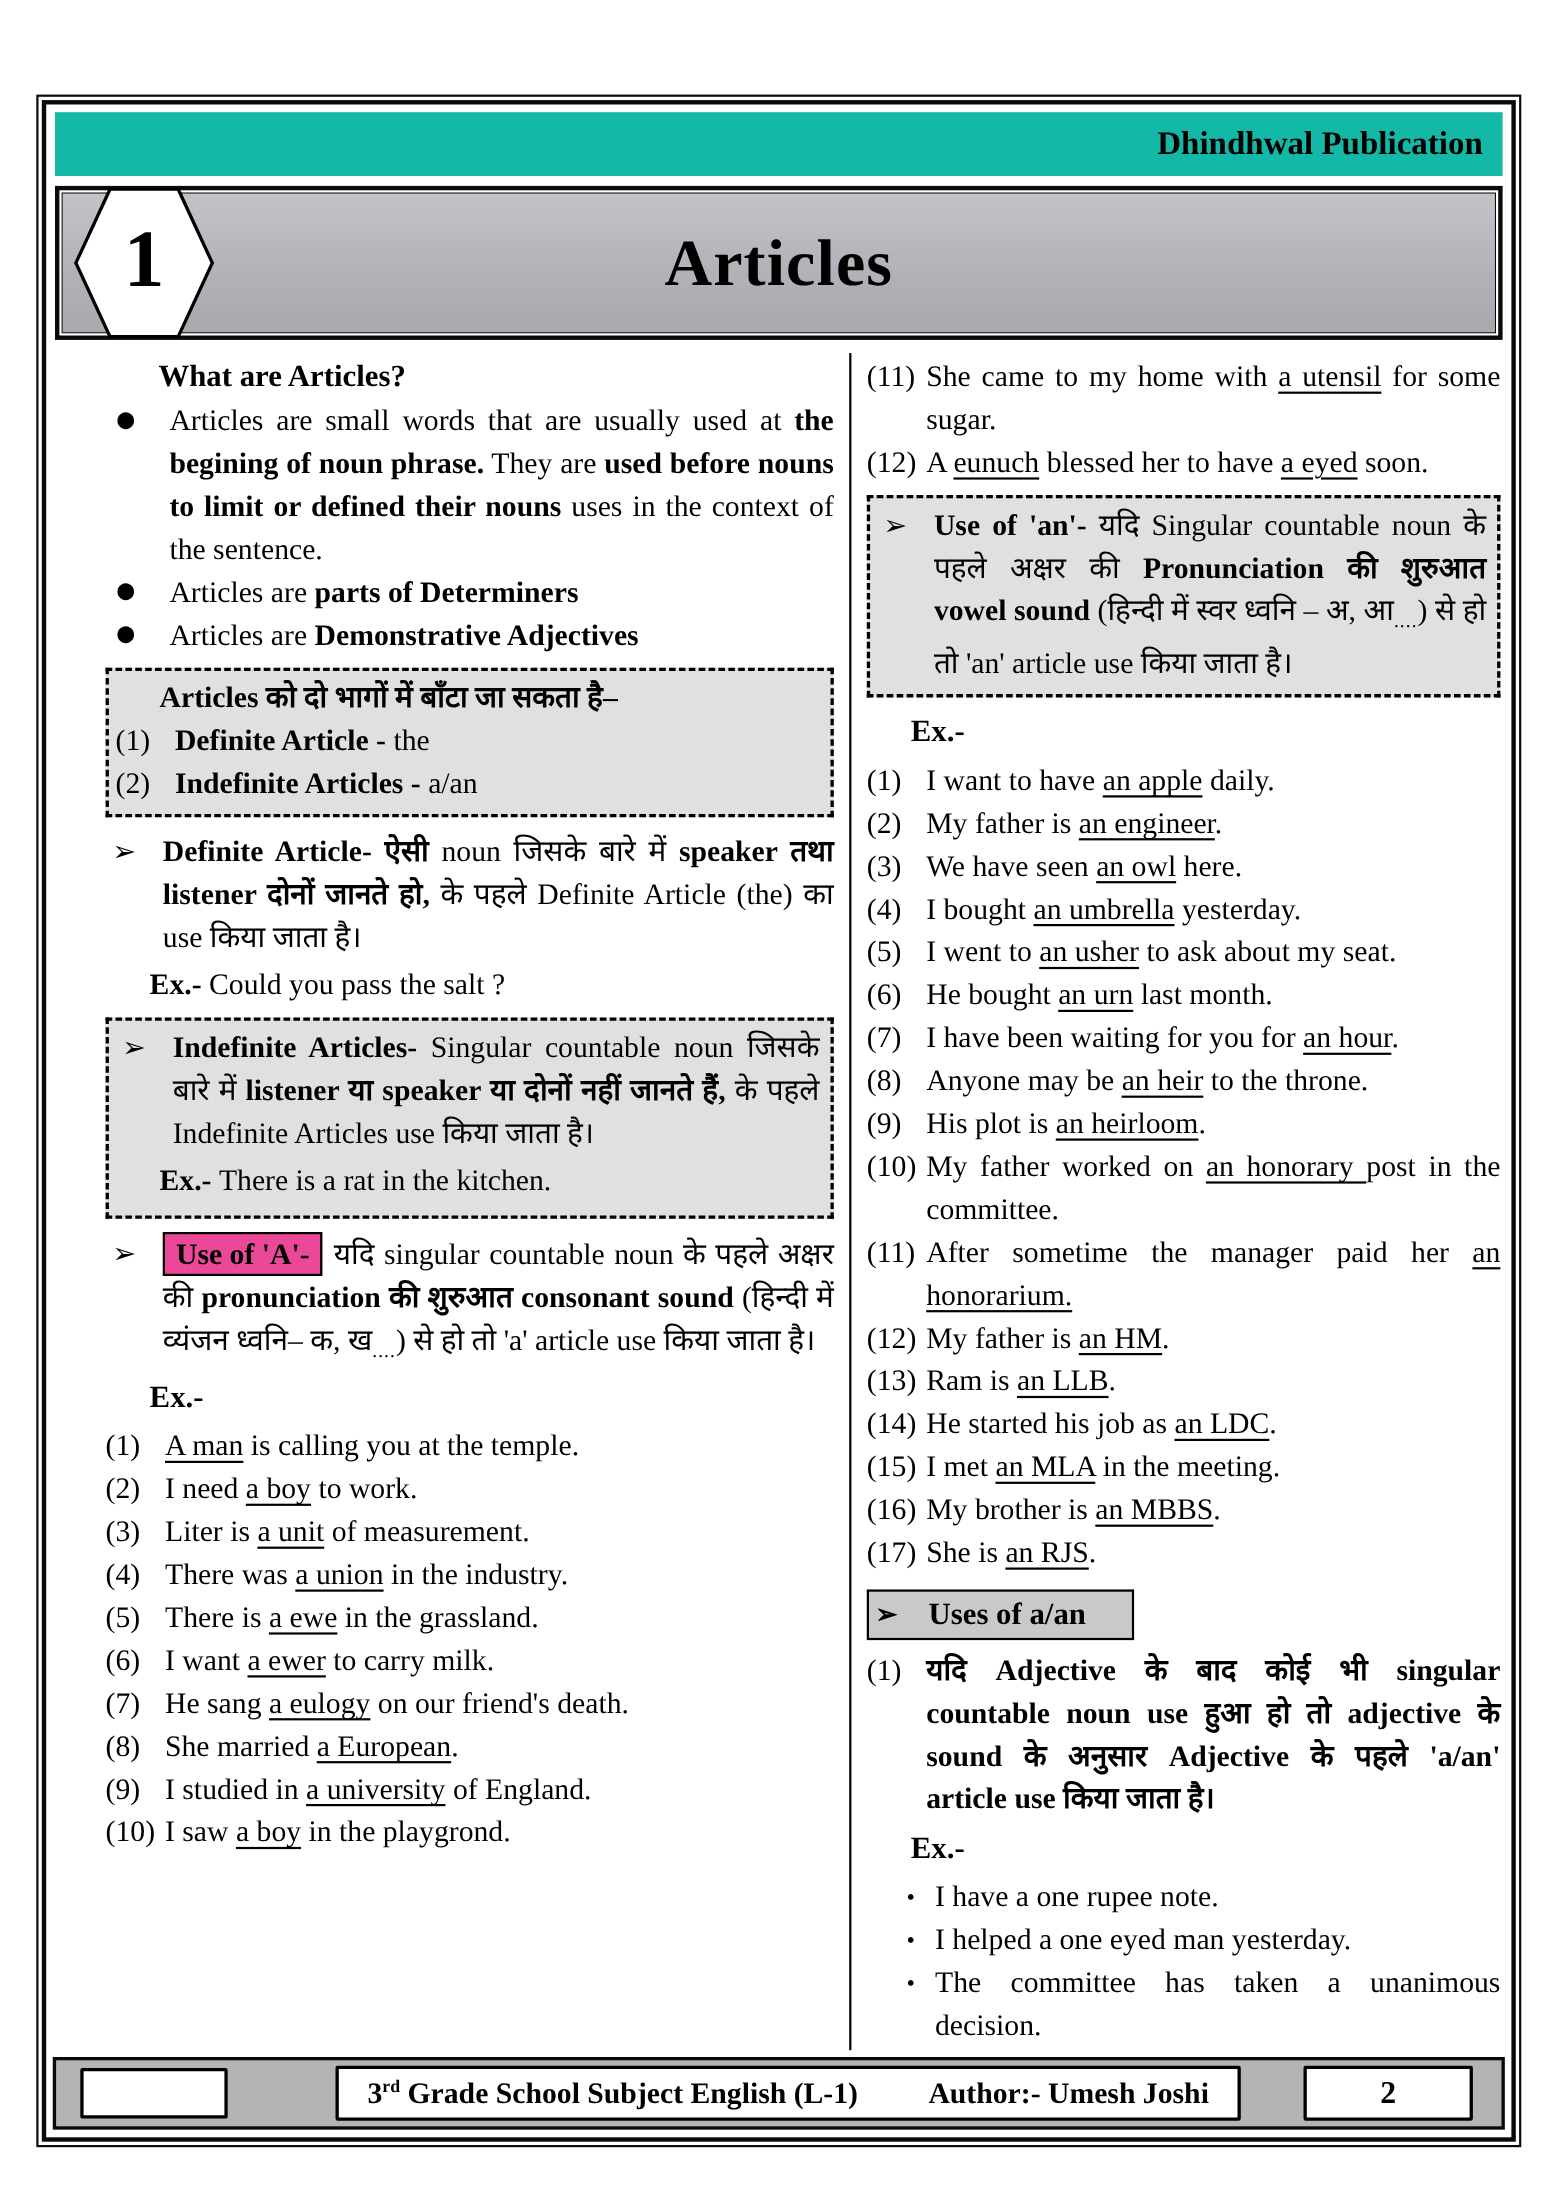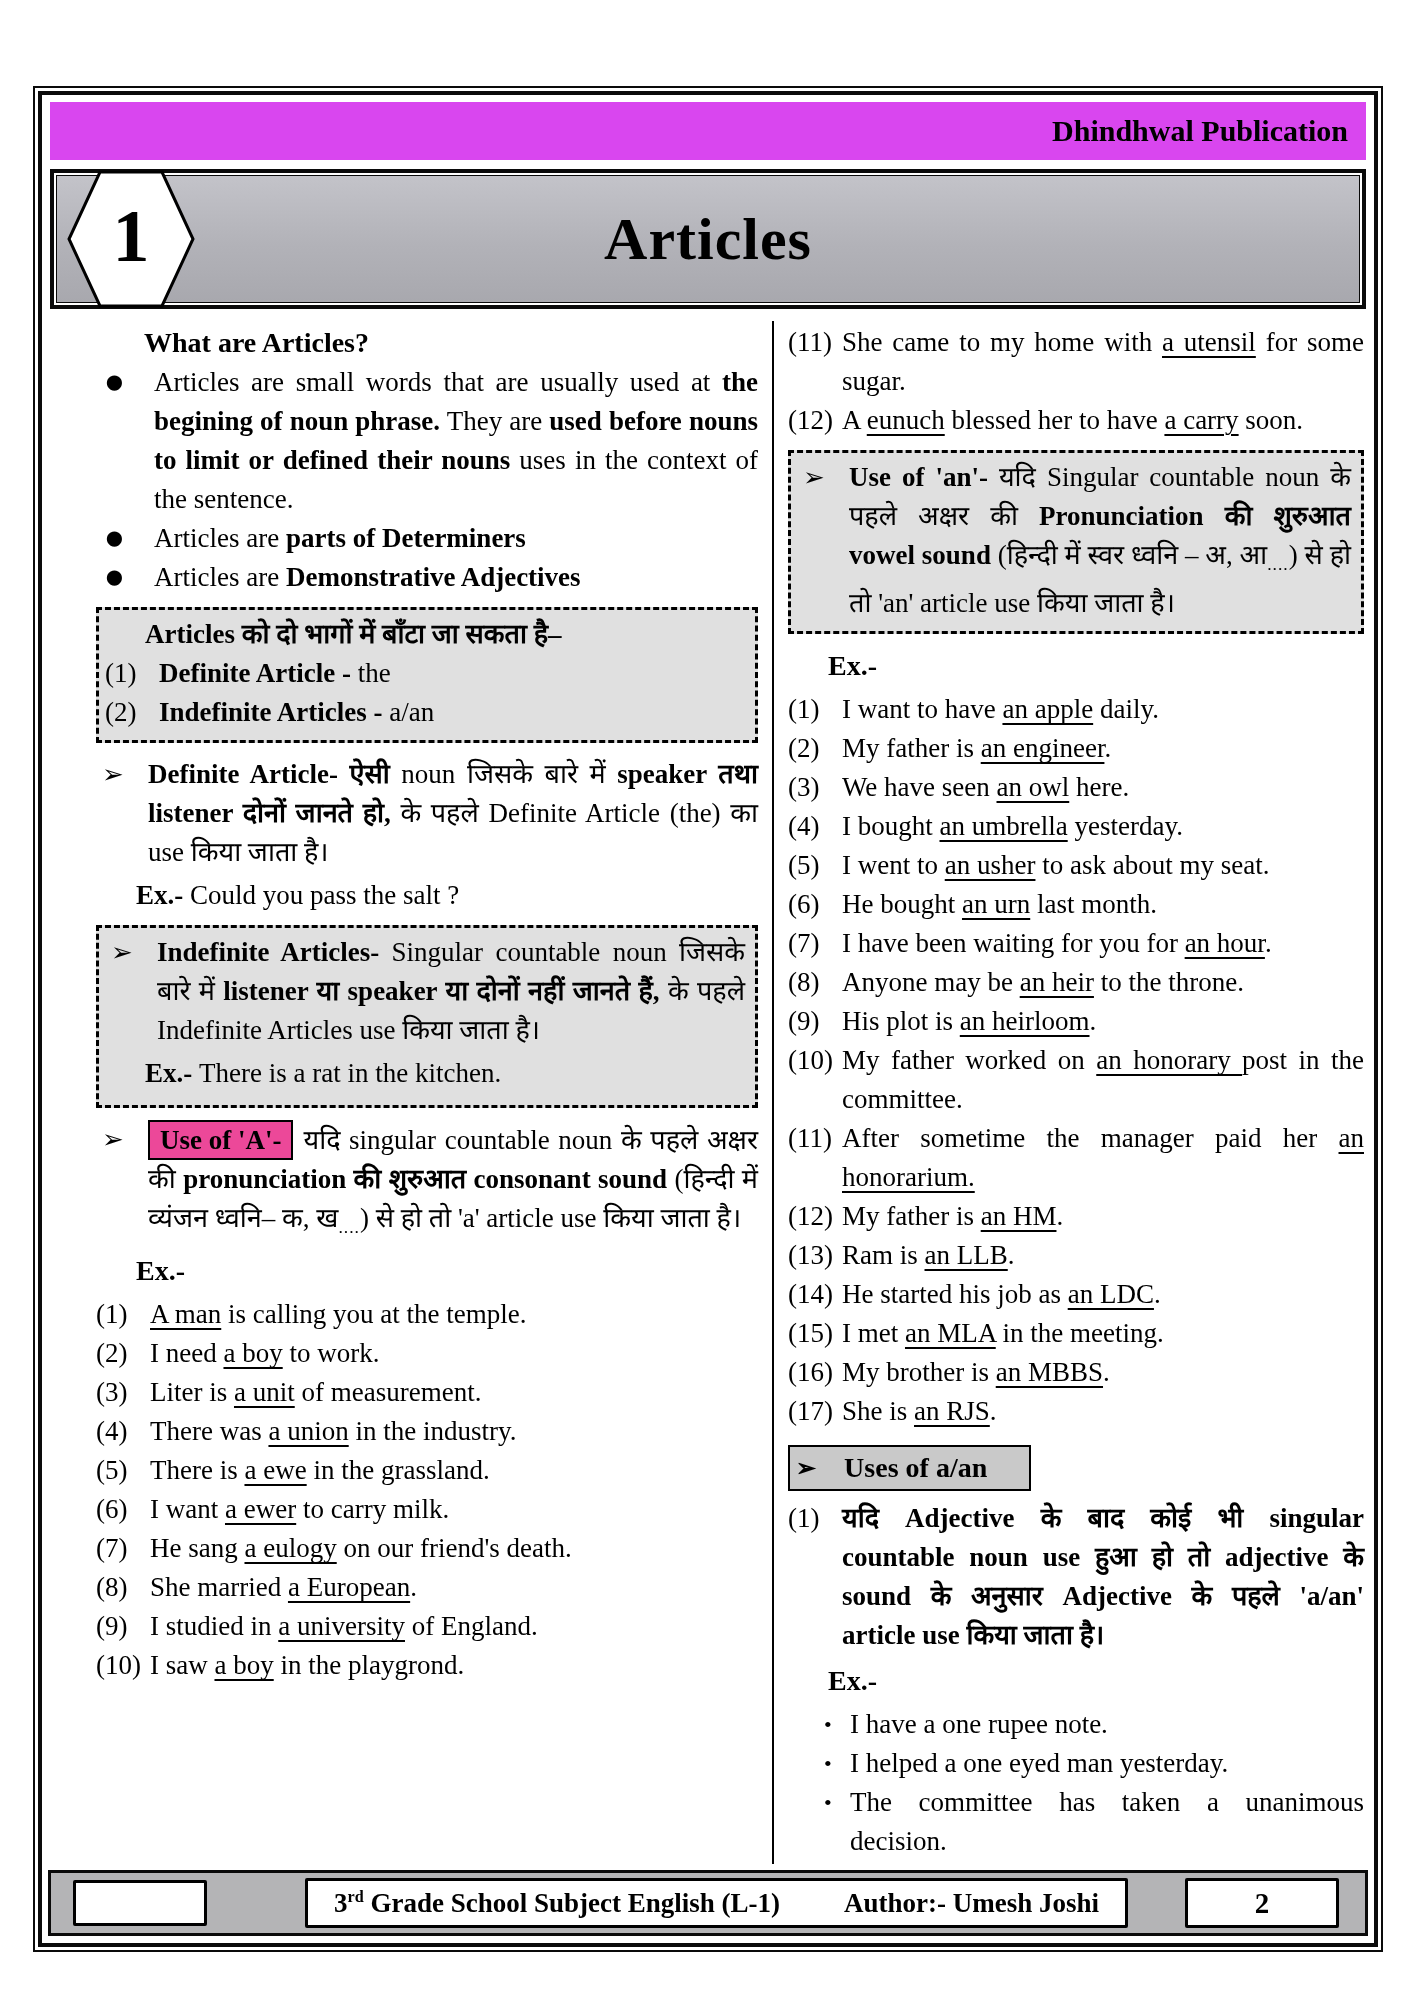--- a/index.html
+++ b/index.html
@@ -11,21 +11,21 @@
   .frame-outer{
     position:absolute;left:33px;top:86px;width:1346px;height:1862px;
     border:2px solid #0a0a0a;
   }
   .frame-inner{
     position:absolute;inset:3px;border:4px solid #0a0a0a;
     display:flex;flex-direction:column;
   }
   
   .pub-band{
-    margin:7px 8px 0 8px;height:58px;background:#d946ef;
+    margin:7px 8px 0 8px;height:58px;background:#14b8a6;
     display:flex;align-items:center;justify-content:flex-end;
     padding-right:18px;font-weight:bold;font-size:30px;
   }
   
   .banner{margin:9px 8px 0 8px;border:4px solid #0a0a0a;}
   .banner-in{
     margin:2px;border:1px solid #0a0a0a;height:126px;position:relative;
     background:linear-gradient(180deg,#c3c3c9 0%,#b2b2b8 55%,#a8a8ae 100%);
   }
   .hexwrap{position:absolute;left:10px;top:50%;transform:translateY(-50%);width:128px;height:138px;}
@@ -222,21 +222,21 @@
 
       <div class="col-right">
 
         <div>
             <div class="row t">
             <span class="num">(11)</span>
             <span class="ntext"><span>She came to my home with </span><span class="u">a utensil</span><span> for some sugar.</span></span>
           </div>
             <div class="row t">
             <span class="num">(12)</span>
-            <span class="ntext"><span>A </span><span class="u">eunuch</span><span> blessed her to have </span><span class="u">a carry</span><span> soon.</span></span>
+            <span class="ntext"><span>A </span><span class="u">eunuch</span><span> blessed her to have </span><span class="u">a eyed</span><span> soon.</span></span>
           </div>
           </div>
 
         <div class="dashbox">
           <div class="row t">
             <span class="arrow">➢</span>
             <span class="ntext"><span class="b">Use of 'an'- </span><span>यदि Singular countable noun के पहले अक्षर की </span><span class="b">Pronunciation </span><span class="b">की शुरुआत </span><span class="b">vowel sound </span><span>(हिन्दी में स्वर ध्वनि – अ, आ</span><span class="sb">....</span><span>) से हो तो 'an' article use किया जाता है।</span></span>
           </div>
         </div>
 

